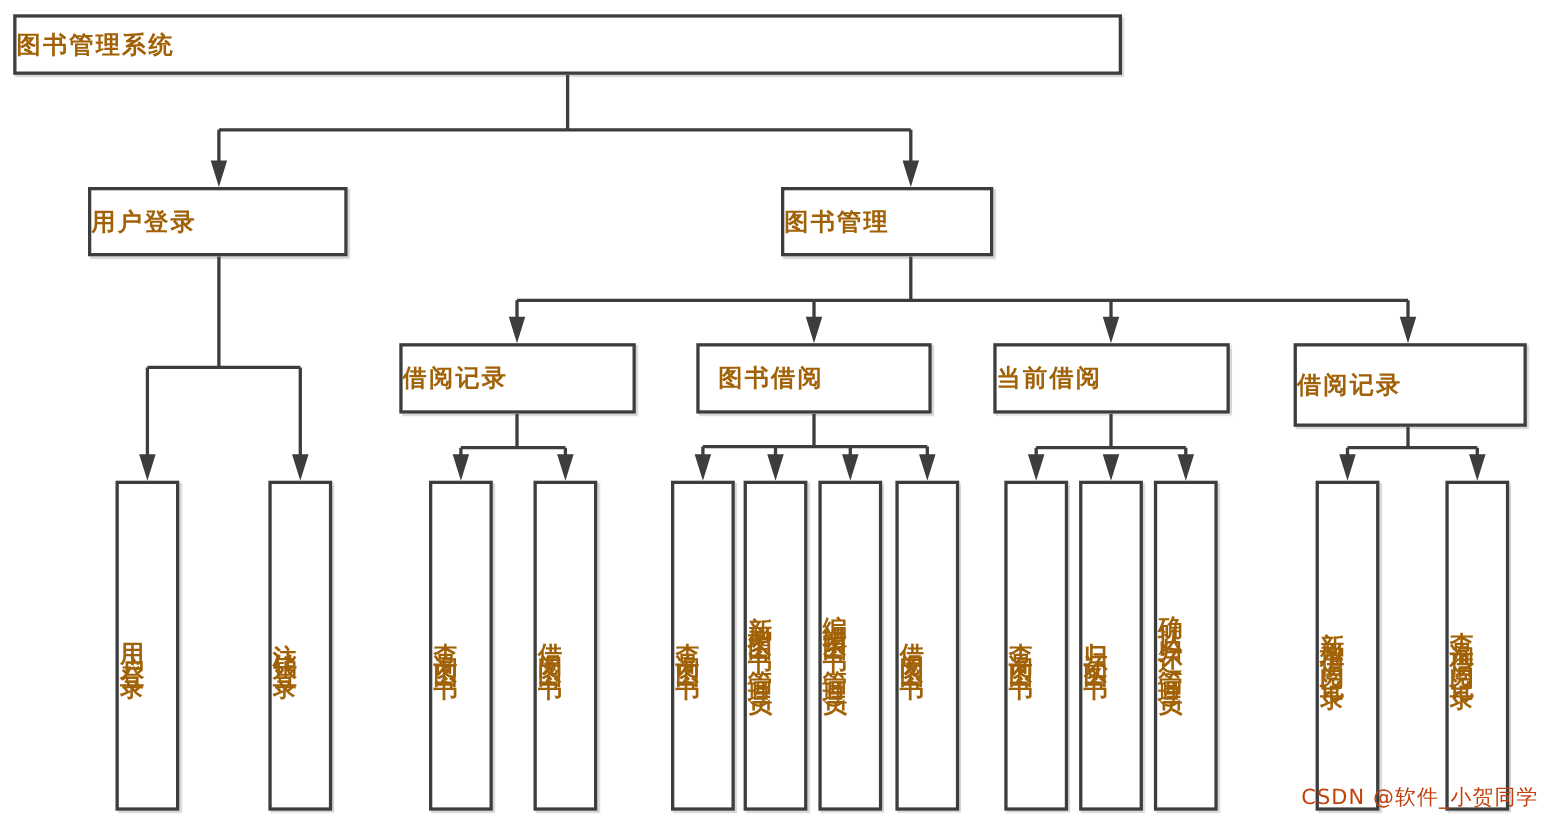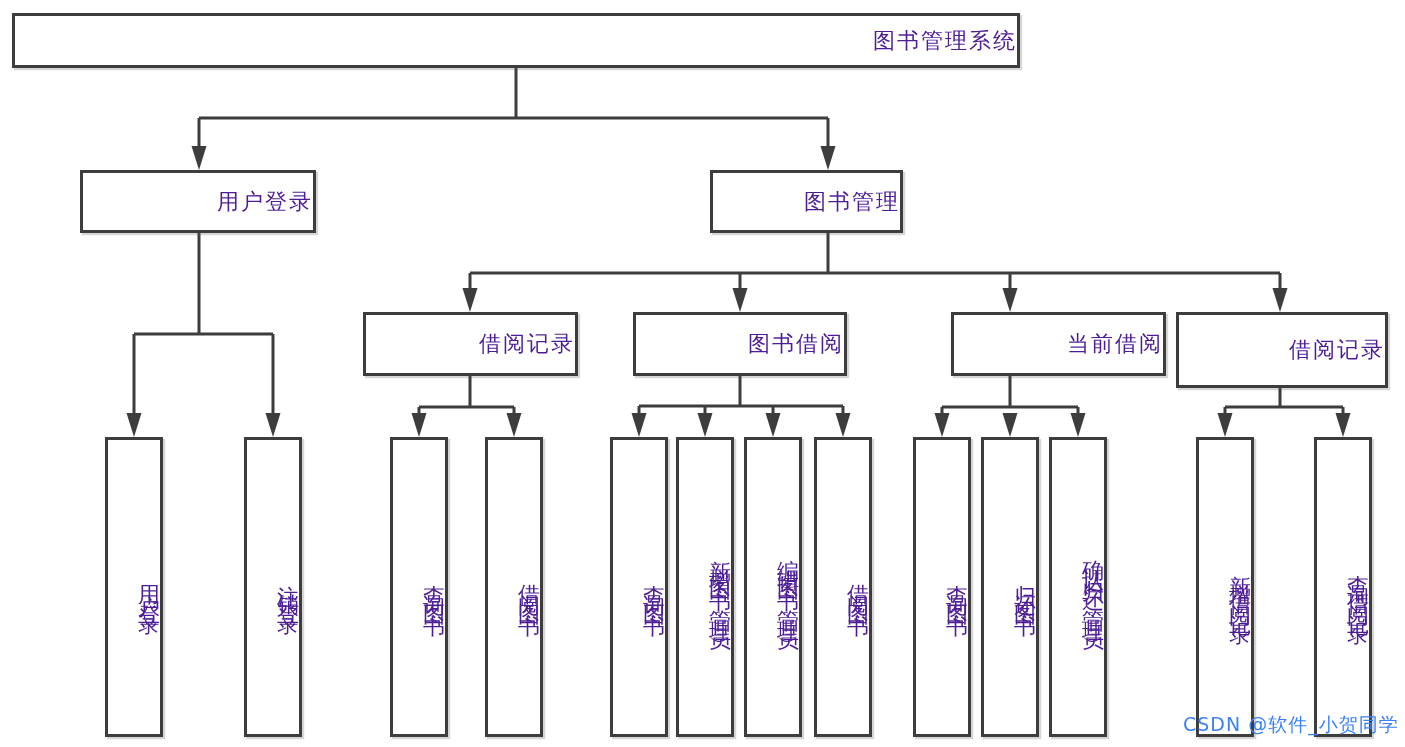--- a/index.html
+++ b/index.html
@@ -17,44 +17,45 @@
     width: 1405px; height: 747px;
     z-index: 1;
   }
   .node {
     position: absolute;
     box-sizing: border-box;
     border: 3px solid #3d3d3d;
     background: #ffffff;
     display: flex;
     align-items: center;
-    justify-content: flex-end;
-    color: #4c1d95;
+    justify-content: flex-start;
+    color: #a16207;
     z-index: 2;
     box-shadow: 2px 2px 1px rgba(90,90,90,0.25);
+    font-weight: bold;
   }
   .hbox span {
     font-size: 22px;
     letter-spacing: 2px;
     white-space: nowrap;
   }
   .vbox span {
     writing-mode: vertical-rl;
     text-orientation: mixed;
     font-size: 22px;
     letter-spacing: 10px;
     line-height: 1;
   }
   .watermark {
     position: absolute;
     left: 1183px;
     top: 712px;
     font-size: 19px;
     letter-spacing: 1px;
-    color: #3b82f6;
+    color: #c2410c;
     z-index: 5;
     white-space: nowrap;
   }
 </style>
 </head>
 <body>
 
 <div class="stage">
 
   <svg class="connectors" viewBox="0 0 1405 747">
@@ -84,24 +85,24 @@
   <div class="node hbox" style="left:80px; top:170px; width:236px; height:63px;">
     <span>用户登录</span>
   </div>
   <div class="node hbox" style="left:710px; top:170px; width:193px; height:63px;">
     <span>图书管理</span>
   </div>
 
   <div class="node hbox" style="left:363px; top:312px; width:215px; height:64px;">
     <span>借阅记录</span>
   </div>
-  <div class="node hbox" style="left:633px; top:312px; width:214px; height:64px;">
+  <div class="node hbox" style="left:633px; top:312px; width:214px; height:64px;padding-left:17px;">
     <span>图书借阅</span>
   </div>
-  <div class="node hbox" style="left:951px; top:312px; width:215px; height:64px;">
+  <div class="node hbox" style="left:903px; top:312px; width:215px; height:64px;">
     <span>当前借阅</span>
   </div>
   <div class="node hbox" style="left:1176px; top:312px; width:212px; height:76px;">
     <span>借阅记录</span>
   </div>
 
   <div class="node vbox" style="left:105px; top:437px; width:58px; height:300px;">
     <span>用户登录</span>
   </div>
   <div class="node vbox" style="left:244px; top:437px; width:58px; height:300px;">

